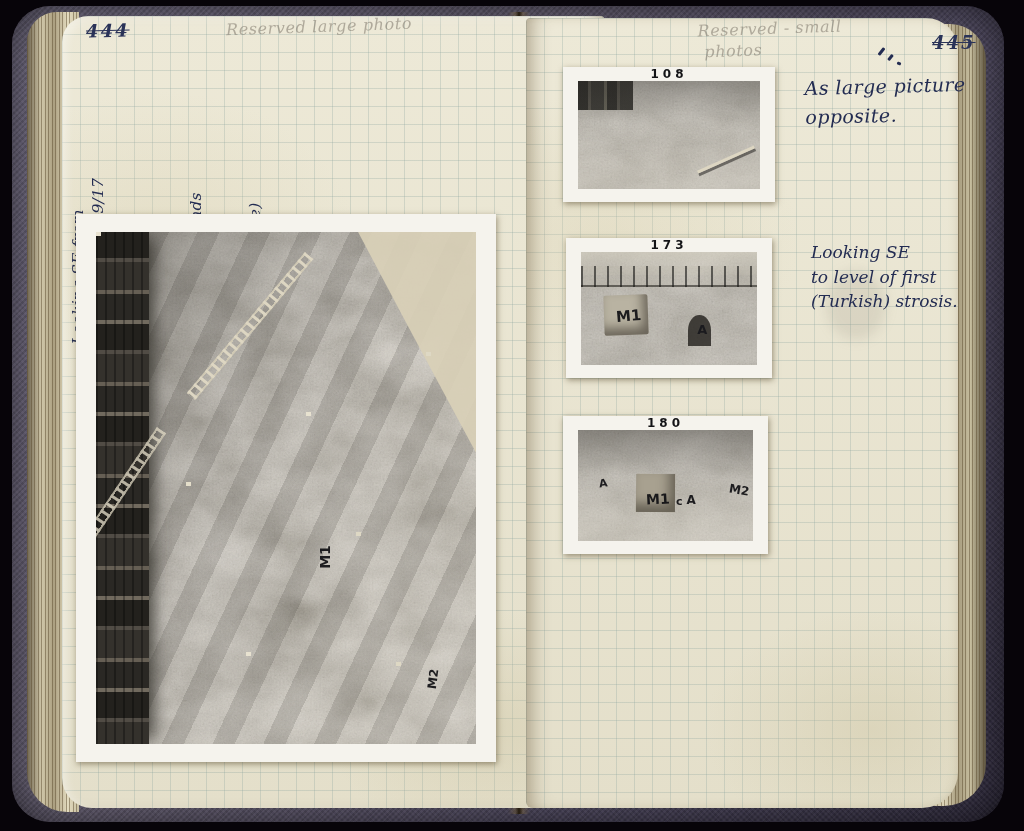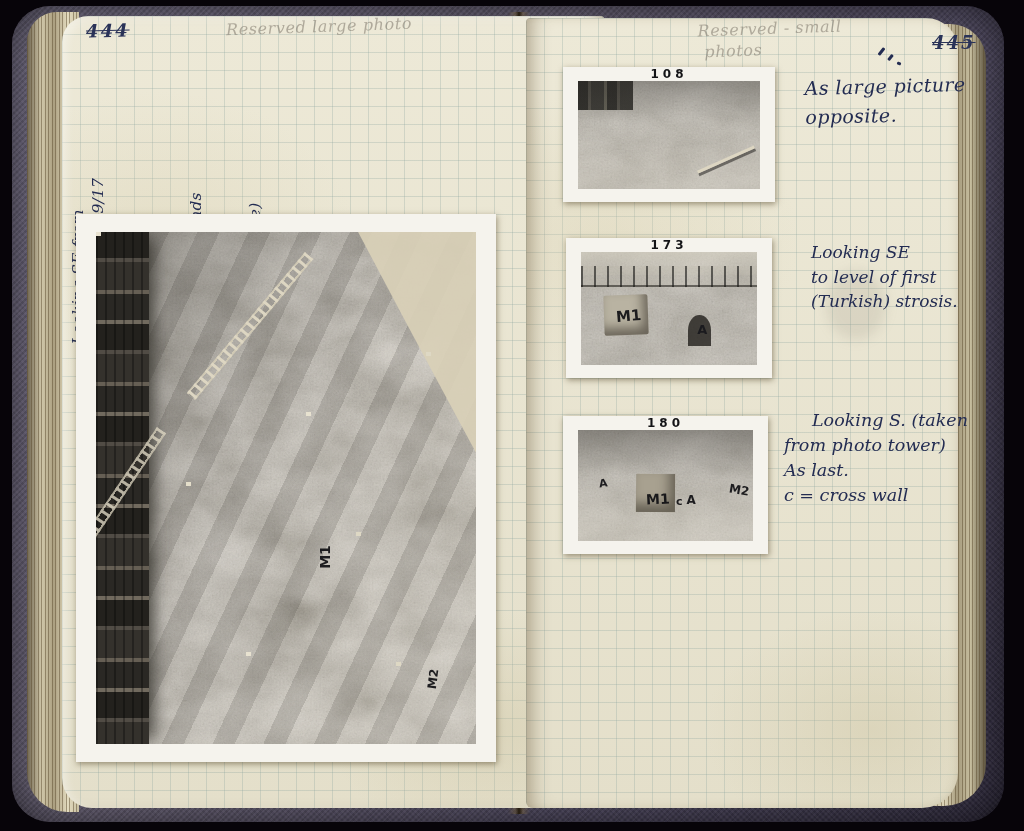--- a/index.html
+++ b/index.html
@@ -275,20 +275,14 @@
         <div class="tint"></div>
         <div class="grad110"></div>
         <div class="ped110"></div>
         <span class="mark k110-a1">A</span>
         <span class="mark k110-m1">M1</span>
         <span class="mark k110-c">c</span>
         <span class="mark k110-a2">A</span>
         <span class="mark k110-m2">M2</span>
       </div>
     </div>
-    <div class="ann ann3 ink">
-      <div>Looking S. (taken</div>
-      <div>from photo tower)</div>
-      <div>As last.</div>
-      <div>c = cross wall</div>
-    </div>
   </div>
 </div>
 
 </body></html>

